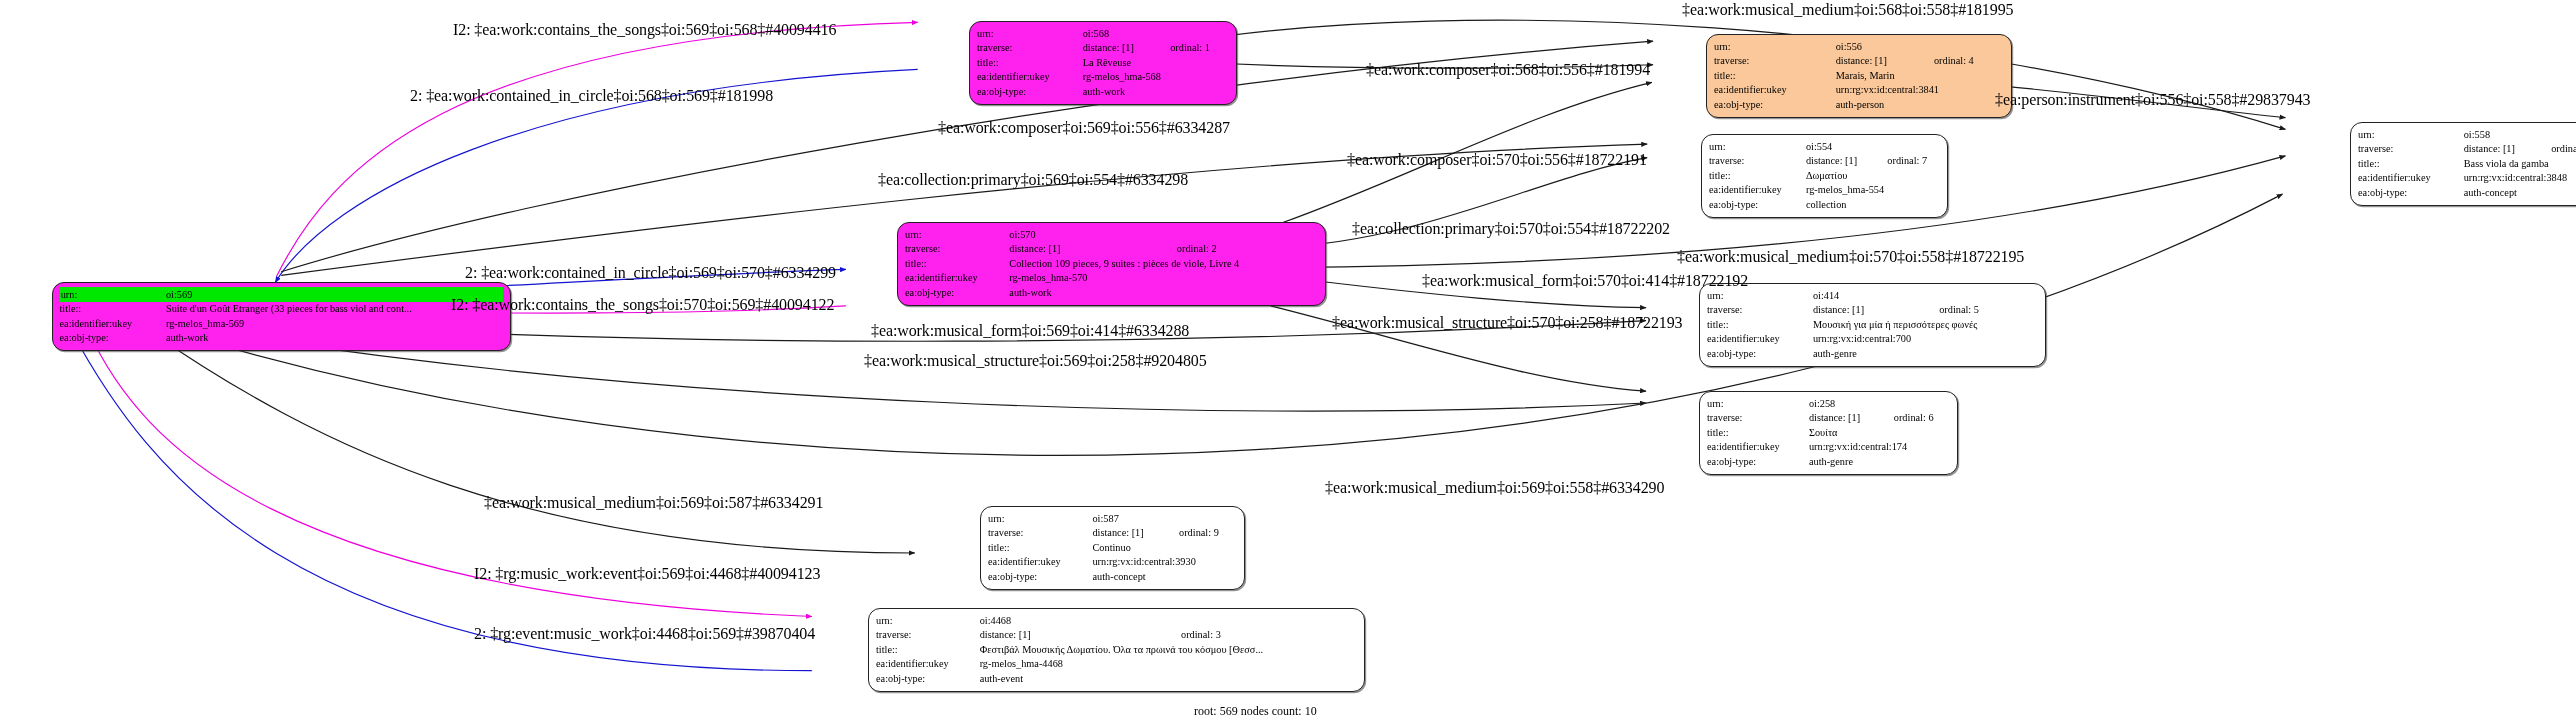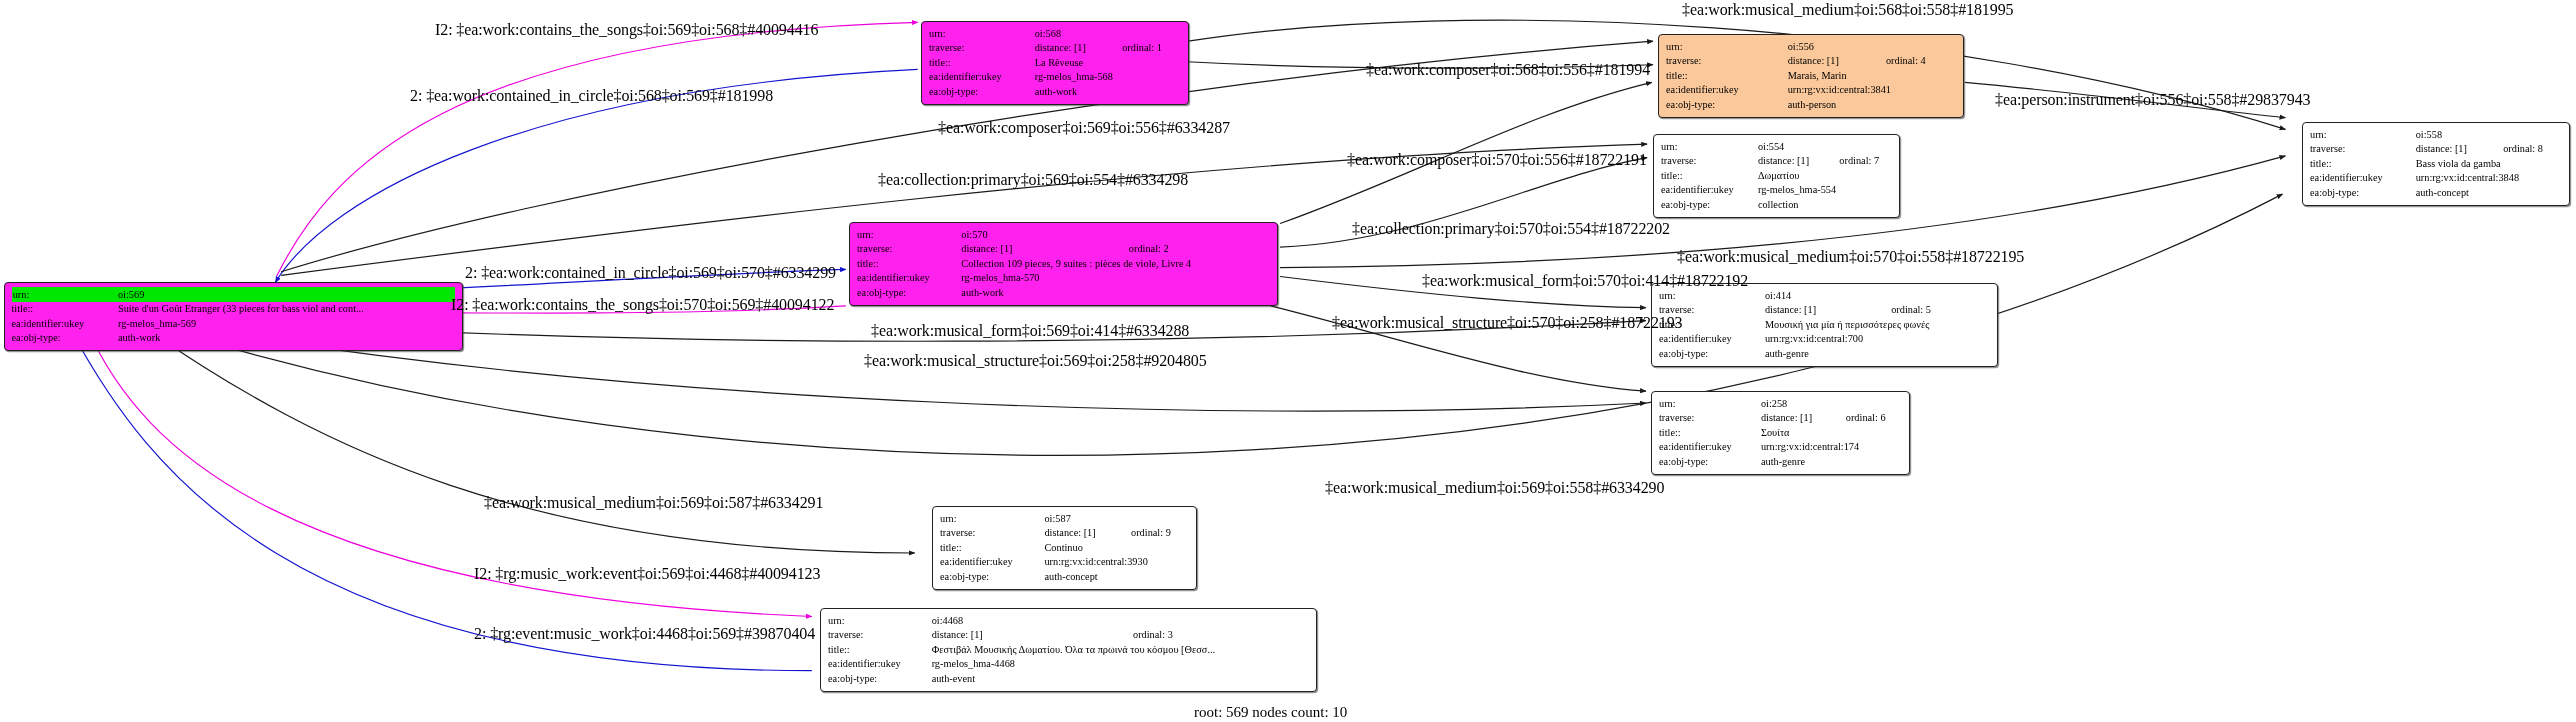--- a/index.html
+++ b/index.html
@@ -20,24 +20,25 @@
     left: 0;
     top: 0;
     width: 2576px;
     height: 723px;
     pointer-events: none;
   }
   .node {
     position: absolute;
     box-sizing: border-box;
     border: 0.9px solid #222222;
-    border-radius: 4px;
+    border-radius: 12px;
     background: #ffffff;
     padding: 4.1px 7px 4.7px 7px;
     box-shadow: 1.2px 1.2px 0px rgba(60,60,60,0.55);
+    margin-left: 48px;
   }
   .node.magenta { background: #ff22ee; }
   .node.orange  { background: #fac89a; }
   .node table {
     border-collapse: collapse;
     border-spacing: 0;
     width: 100%;
   }
   .node td {
     font-size: 10.3px;
@@ -60,21 +61,21 @@
   .edge-label {
     position: absolute;
     font-size: 16px;
     color: #000000;
     white-space: nowrap;
     font-family: "Liberation Serif", "DejaVu Serif", serif;
     letter-spacing: -0.1px;
   }
   .footer-label {
     position: absolute;
-    font-size: 15px;
+    font-size: 12px;
     color: #000000;
     white-space: nowrap;
   }
 </style>
 </head>
 <body>
 
 <div id="canvas">
 
   <svg class="edge-layer" viewBox="0 0 4379 1229">
@@ -408,21 +409,21 @@
         <td class="v" colspan="2">rg-melos_hma-4468</td>
       </tr>
       <tr>
         <td class="k">ea:obj-type:</td>
         <td class="v" colspan="2">auth-event</td>
       </tr>
     </tbody>
       </table>
   </div>
 
-  <div class="edge-label" style="left:435px; top:21px;">I2: ‡ea:work:contains_the_songs‡oi:569‡oi:568‡#40094416</div>
+  <div class="edge-label" style="left:453px; top:21px;">I2: ‡ea:work:contains_the_songs‡oi:569‡oi:568‡#40094416</div>
   <div class="edge-label" style="left:410px; top:87px;">2: ‡ea:work:contained_in_circle‡oi:568‡oi:569‡#181998</div>
   <div class="edge-label" style="left:938px; top:119px;">‡ea:work:composer‡oi:569‡oi:556‡#6334287</div>
   <div class="edge-label" style="left:878px; top:171px;">‡ea:collection:primary‡oi:569‡oi:554‡#6334298</div>
   <div class="edge-label" style="left:465px; top:264px;">2: ‡ea:work:contained_in_circle‡oi:569‡oi:570‡#6334299</div>
   <div class="edge-label" style="left:451px; top:296px;">I2: ‡ea:work:contains_the_songs‡oi:570‡oi:569‡#40094122</div>
   <div class="edge-label" style="left:871px; top:322px;">‡ea:work:musical_form‡oi:569‡oi:414‡#6334288</div>
   <div class="edge-label" style="left:864px; top:352px;">‡ea:work:musical_structure‡oi:569‡oi:258‡#9204805</div>
   <div class="edge-label" style="left:484px; top:494px;">‡ea:work:musical_medium‡oi:569‡oi:587‡#6334291</div>
   <div class="edge-label" style="left:474px; top:565px;">I2: ‡rg:music_work:event‡oi:569‡oi:4468‡#40094123</div>
   <div class="edge-label" style="left:474px; top:625px;">2: ‡rg:event:music_work‡oi:4468‡oi:569‡#39870404</div>

